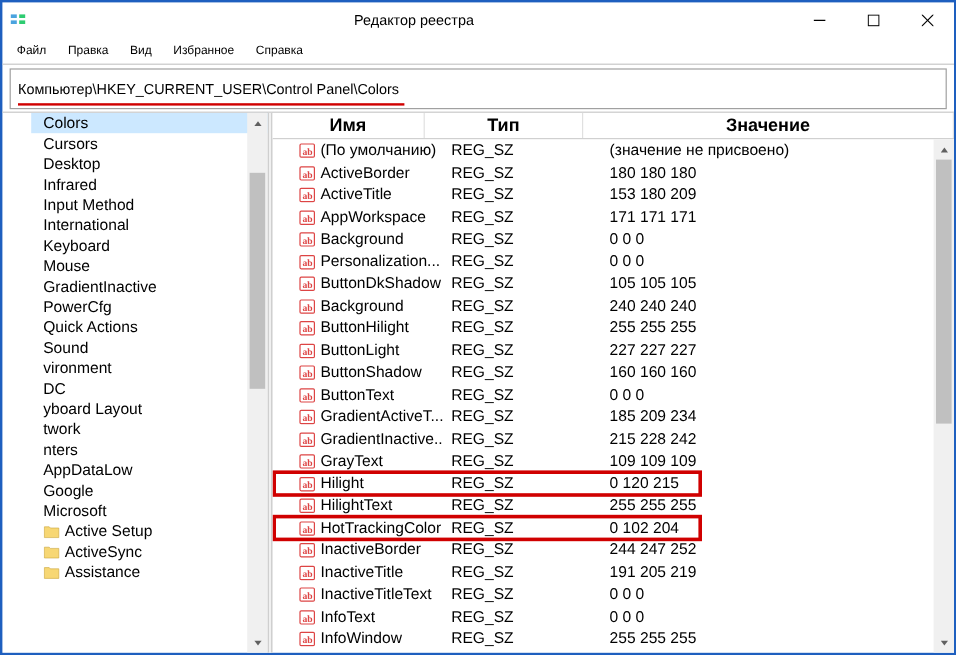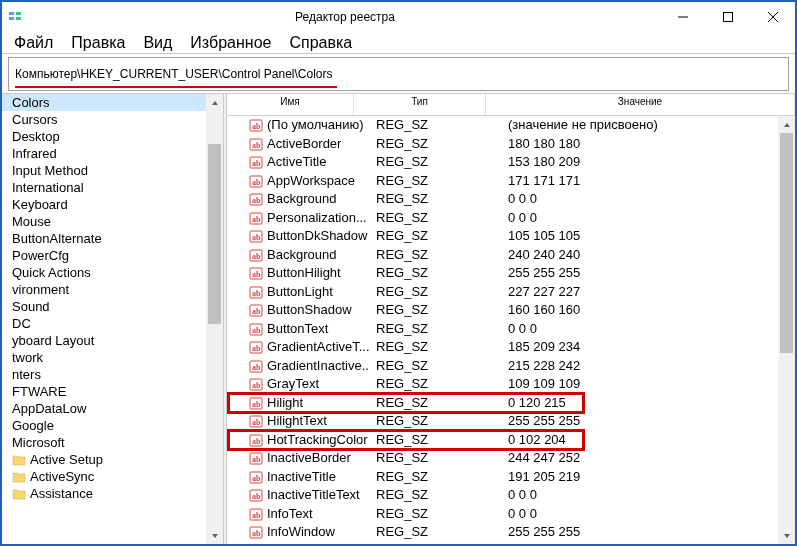--- a/index.html
+++ b/index.html
@@ -5,32 +5,32 @@
   * { box-sizing: border-box; margin: 0; padding: 0; }
   body { font-family: "Segoe UI", Tahoma, sans-serif; font-size: 12px; background: #fff; overflow: hidden; }
   .window { width: 797px; height: 546px; border: 2px solid #1e5fbf; display: flex; flex-direction: column; background: #fff; position: relative; text-align: center; }
   .titlebar { height: 30px; display: flex; align-items: center; padding: 0 0 0 6px; }
   .titlebar-icon { width: 16px; height: 16px; margin-right: 6px; display: inline-flex; align-items: center; justify-content: center; }
   .titlebar-title { flex: 1; font-size: 12px; }
   .win-controls { display: flex; }
   .win-btn { width: 45px; height: 30px; display: flex; align-items: center; justify-content: center; font-family: "Segoe UI", sans-serif; font-size: 13px; cursor: pointer; }
   .win-btn svg { width: 10px; height: 10px; }
   .menubar { height: 22px; display: flex; align-items: center; padding: 0 4px; gap: 2px; border-bottom: 1px solid #c8c8c8; }
-  .menu-item { padding: 2px 8px; cursor: pointer; font-size: 16px; }
+  .menu-item { padding: 2px 8px; cursor: pointer; font-size: 10px; }
   .addressbar { height: 24px; border: 1px solid #a0a0a0; margin: 3px 6px 2px 6px; display: flex; align-items: center; padding: 16px 6px; font-size: 12px; position: relative; }
   .address-underline { position: absolute; left: 6px; bottom: 2px; height: 2px; background: #d00000; }
   .main { flex: 1; display: flex; overflow: hidden; border-top: 1px solid #c8c8c8; }
   .tree-pane { width: 221px; overflow-y: auto; overflow-x: hidden; position: relative; }
   .tree-content { }
-  .tree-item { height: 17px; line-height: 17px; padding-left: 10px; font-size: 13px; white-space: nowrap; cursor: pointer; display: flex; align-items: center; gap: 4px; }
+  .tree-item { height: 17px; line-height: 17px; padding-left: 10px; font-size: 13px; white-space: nowrap; cursor: pointer; display: flex; align-items: center; gap: 4px; margin-left: 24px; }
   .tree-item.selected { background: #cce8ff; }
   .folder-icon { display: inline-flex; width: 14px; height: 12px; }
   .splitter { width: 4px; cursor: ew-resize; background: #f0f0f0; border-left: 1px solid #c8c8c8; border-right: 1px solid #c8c8c8; }
   .list-pane { flex: 1; display: flex; flex-direction: column; overflow: hidden; position: relative; }
-  .list-header { height: 22px; display: flex; border-bottom: 1px solid #d0d0d0; background: #fff; font-size: 10px; }
+  .list-header { height: 22px; display: flex; border-bottom: 1px solid #d0d0d0; background: #fff; font-size: 15px; font-weight: bold; }
   .list-header-col { padding: 2px 6px; border-right: 1px solid #e0e0e0; cursor: pointer; white-space: nowrap; overflow: hidden; }
   .list-body { flex: 1; overflow-y: auto; overflow-x: hidden; position: relative; padding-left: 16px; }
   .scrollbar-v { width: 17px; background: #f0f0f0; position: absolute; right: 0; top: 0; bottom: 0; display: flex; flex-direction: column; }
   .scroll-arrow { height: 17px; display:flex; align-items:center; justify-content:center; cursor: pointer; }
   .scroll-thumb { position: absolute; left: 2px; right: 2px; background: #c0c0c0; border-radius: 0; }
   .list-row { height: 18.5px; line-height: 18.5px; display: flex; font-size: 13px; white-space: nowrap; }
   .list-row .cell { padding: 0 6px; overflow: hidden; display: flex; align-items: center; gap: 4px; }
   .string-icon { display: inline-flex; width: 14px; height: 14px; }
   .string-icon svg { width:14px; height:14px; }
   .highlight-box { position: absolute; border: 3px solid #d00000; pointer-events: none; z-index: 10; }
@@ -108,48 +108,45 @@
           <div class="tree-item">
             <span>International</span>
           </div>
           <div class="tree-item">
             <span>Keyboard</span>
           </div>
           <div class="tree-item">
             <span>Mouse</span>
           </div>
           <div class="tree-item">
-            <span>ButtonAlternate</span>
+            <span>GradientInactive</span>
           </div>
           <div class="tree-item">
             <span>PowerCfg</span>
           </div>
           <div class="tree-item">
             <span>Quick Actions</span>
           </div>
           <div class="tree-item">
+            <span>Sound</span>
+          </div>
+          <div class="tree-item">
             <span>vironment</span>
           </div>
           <div class="tree-item">
-            <span>Sound</span>
-          </div>
-          <div class="tree-item">
             <span>DC</span>
           </div>
           <div class="tree-item">
             <span>yboard Layout</span>
           </div>
           <div class="tree-item">
             <span>twork</span>
           </div>
           <div class="tree-item">
             <span>nters</span>
-          </div>
-          <div class="tree-item">
-            <span>FTWARE</span>
           </div>
           <div class="tree-item">
             <span>AppDataLow</span>
           </div>
           <div class="tree-item">
             <span>Google</span>
           </div>
           <div class="tree-item">
             <span>Microsoft</span>
           </div>

